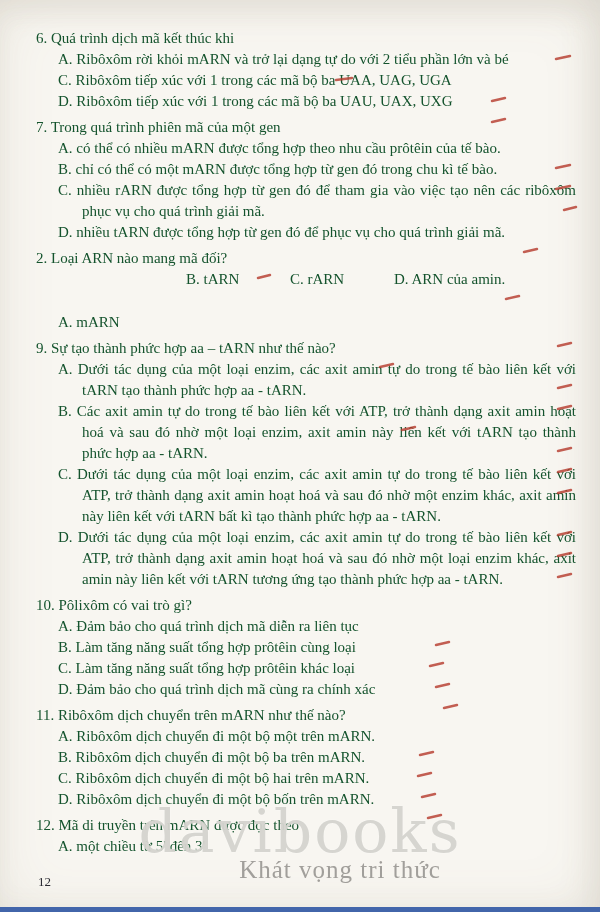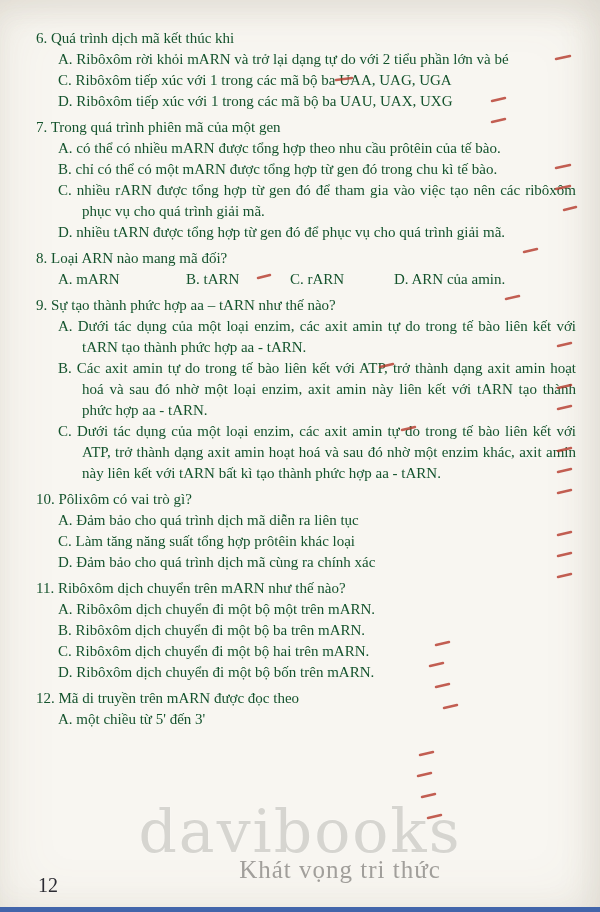--- a/index.html
+++ b/index.html
@@ -21,42 +21,42 @@
     font-size: 15px; line-height: 21px; color: #14532d;
     z-index: 2;
   }
   .question { margin-bottom: 5px; }
   .q-heading { text-indent: 0; }
   .option {
     padding-left: 46px; text-indent: -24px;
     text-align: justify;
   }
   .option-row { padding-left: 22px; display: flex; }
-  .option-row .opt-a { width: 128px; }
+  .option-row .opt-a { width: 128px; margin-top: 43px; }
   .option-row .opt-b { width: 104px; }
   .option-row .opt-c { width: 104px; }
   .watermark-brand {
     position: absolute; left: 0; top: 796px; width: 600px;
     text-align: center;
     font-family: "DejaVu Serif", serif;
     font-size: 60px; letter-spacing: 2px;
     color: rgba(211,209,204,.92);
     text-shadow: 0 0 2px rgba(255,255,255,.55);
     z-index: 5; pointer-events: none;
   }
   .watermark-slogan {
     position: absolute; left: 40px; top: 856px; width: 600px;
     text-align: center;
     font-size: 25px; letter-spacing: 1px;
     color: rgba(156,154,150,.95);
     z-index: 5; pointer-events: none;
   }
   .page-number {
     position: absolute; left: 38px; top: 874px;
-    font-size: 20px; color: #2b2b33; z-index: 3;
+    font-size: 13px; color: #2b2b33; z-index: 3;
   }
   .bottom-bar {
     position: absolute; left: 0; bottom: 0; width: 600px; height: 5px;
     background: #4265aa; z-index: 6;
   }
   .red-marks {
     position: absolute; left: 0; top: 0; z-index: 4; pointer-events: none;
   }
 </style>
 </head>
@@ -75,39 +75,41 @@
 
     <section class="question">
       <div class="q-heading">7. Trong quá trình phiên mã của một gen</div>
       <div class="option">A. có thể có nhiều mARN được tổng hợp theo nhu cầu prôtêin của tế bào.</div>
       <div class="option">B. chỉ có thể có một mARN được tổng hợp từ gen đó trong chu kì tế bào.</div>
       <div class="option">C. nhiều rARN được tổng hợp từ gen đó để tham gia vào việc tạo nên các ribôxôm phục vụ cho quá trình giải mã.</div>
       <div class="option">D. nhiều tARN được tổng hợp từ gen đó để phục vụ cho quá trình giải mã.</div>
     </section>
 
     <section class="question">
-      <div class="q-heading">8. Loại ARN nào mang mã đối?</div>
+      <div class="q-heading">2. Loại ARN nào mang mã đối?</div>
       <div class="option-row">
         <span class="opt-a">A. mARN</span>
         <span class="opt-b">B. tARN</span>
         <span class="opt-c">C. rARN</span>
         <span class="opt-d">D. ARN của amin.</span>
       </div>
     </section>
 
     <section class="question">
       <div class="q-heading">9. Sự tạo thành phức hợp aa – tARN như thế nào?</div>
       <div class="option">A. Dưới tác dụng của một loại enzim, các axit amin tự do trong tế bào liên kết với tARN tạo thành phức hợp aa - tARN.</div>
       <div class="option">B. Các axit amin tự do trong tế bào liên kết với ATP, trở thành dạng axit amin hoạt hoá và sau đó nhờ một loại enzim, axit amin này liên kết với tARN tạo thành phức hợp aa - tARN.</div>
       <div class="option">C. Dưới tác dụng của một loại enzim, các axit amin tự do trong tế bào liên kết với ATP, trở thành dạng axit amin hoạt hoá và sau đó nhờ một enzim khác, axit amin này liên kết với tARN bất kì tạo thành phức hợp aa - tARN.</div>
+      <div class="option">D. Dưới tác dụng của một loại enzim, các axit amin tự do trong tế bào liên kết với ATP, trở thành dạng axit amin hoạt hoá và sau đó nhờ một loại enzim khác, axit amin này liên kết với tARN tương ứng tạo thành phức hợp aa - tARN.</div>
     </section>
 
     <section class="question">
       <div class="q-heading">10. Pôlixôm có vai trò gì?</div>
       <div class="option">A. Đảm bảo cho quá trình dịch mã diễn ra liên tục</div>
+      <div class="option">B. Làm tăng năng suất tổng hợp prôtêin cùng loại</div>
       <div class="option">C. Làm tăng năng suất tổng hợp prôtêin khác loại</div>
       <div class="option">D. Đảm bảo cho quá trình dịch mã cùng ra chính xác</div>
     </section>
 
     <section class="question">
       <div class="q-heading">11. Ribôxôm dịch chuyển trên mARN như thế nào?</div>
       <div class="option">A. Ribôxôm dịch chuyển đi một bộ một trên mARN.</div>
       <div class="option">B. Ribôxôm dịch chuyển đi một bộ ba trên mARN.</div>
       <div class="option">C. Ribôxôm dịch chuyển đi một bộ hai trên mARN.</div>
       <div class="option">D. Ribôxôm dịch chuyển đi một bộ bốn trên mARN.</div>

